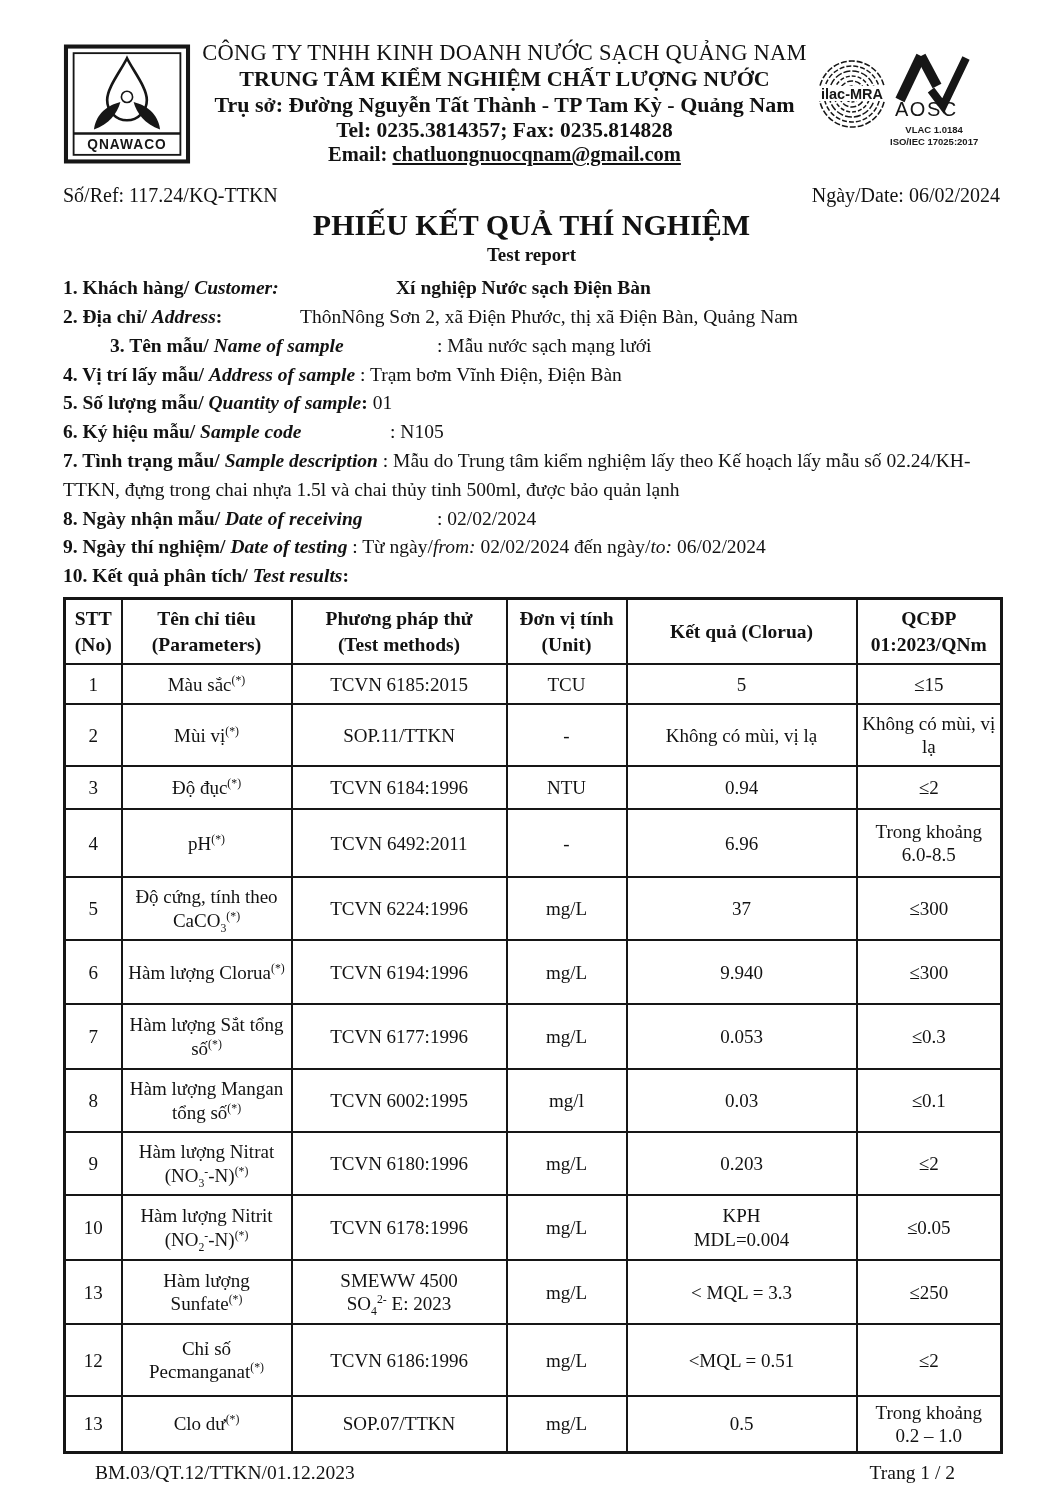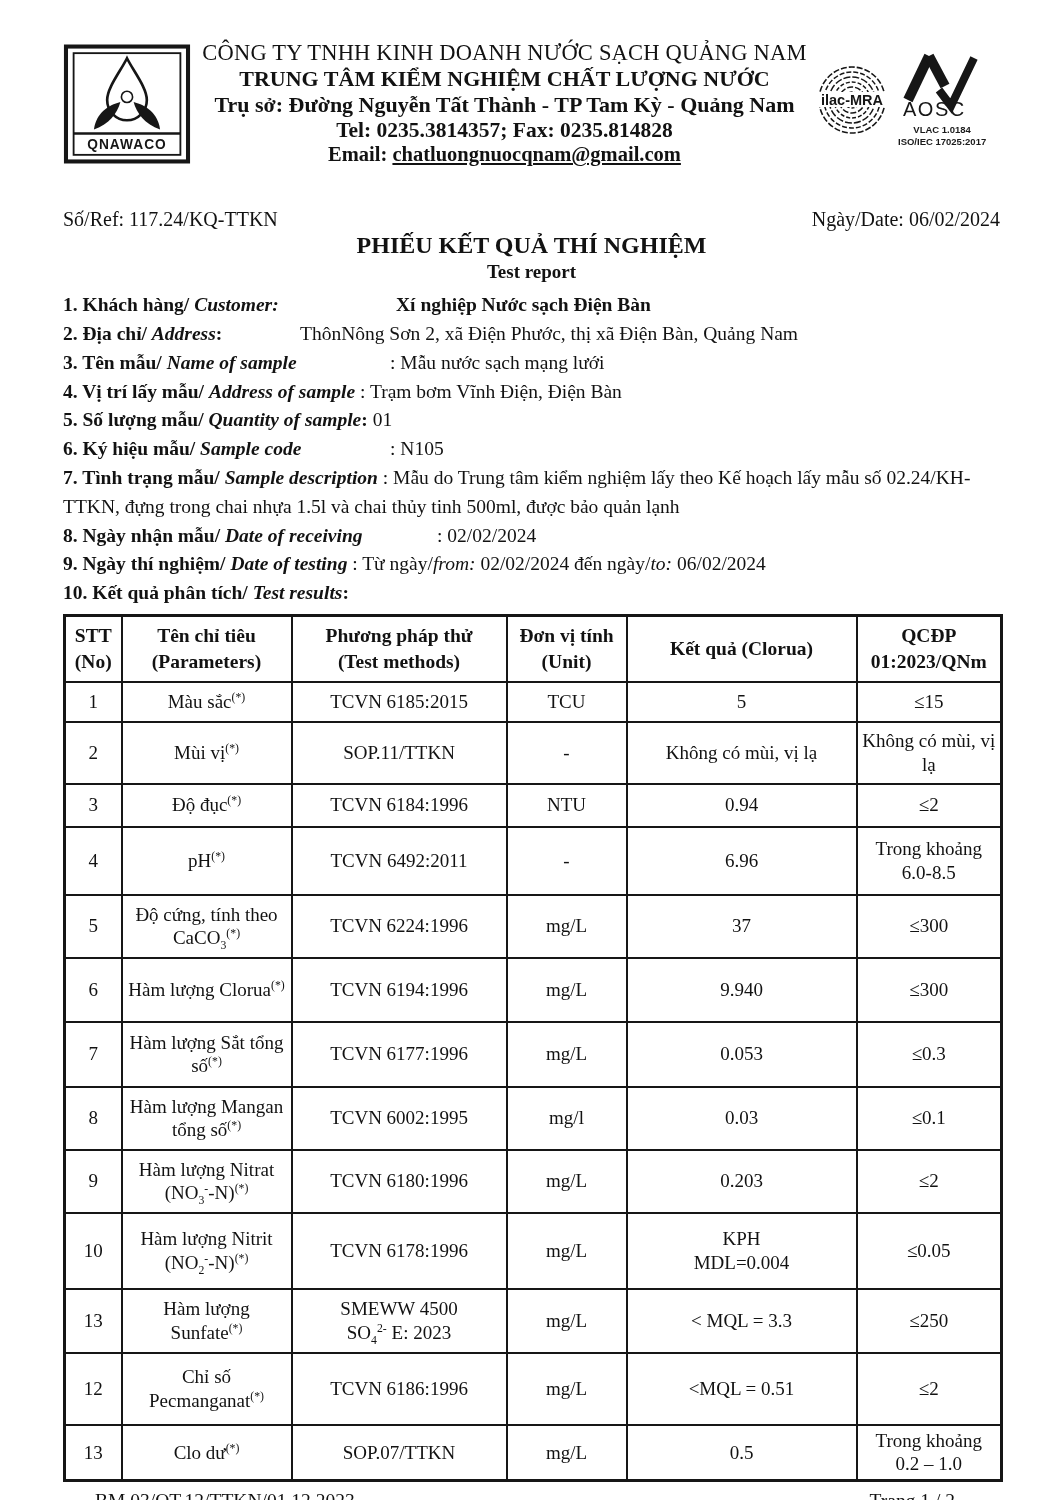--- a/index.html
+++ b/index.html
@@ -10,54 +10,54 @@
   .hdr{display:flex;align-items:flex-start;}
   .logo-box{width:128px;flex:0 0 128px;padding-top:6px;}
   .hdr-center{flex:1;text-align:center;line-height:1.17;padding-top:2px;}
   .hdr-l1{font-size:22.5px;letter-spacing:.2px;}
   .hdr-l2,.hdr-l3,.hdr-l4,.hdr-l5{font-weight:bold;}
   .hdr-l2{font-size:22px;}
   .hdr-l3{font-size:22px;}
   .hdr-l4{font-size:21.5px;}
   .hdr-l5{font-size:20.5px;}
   .email-addr{text-decoration:underline;}
-  .logos-right{width:182px;flex:0 0 182px;display:flex;gap:10px;align-items:flex-end;padding-top:12px;}
+  .logos-right{width:182px;flex:0 0 182px;display:flex;gap:2px;align-items:flex-start;padding-top:12px;}
   .aosc-wrap{text-align:center;}
   .aosc-sub{font-family:"Liberation Sans",sans-serif;font-weight:bold;font-size:9.5px;line-height:1.25;color:#1a1a1a;}
 
   
-  .ref-row{display:flex;justify-content:space-between;font-size:20px;margin-top:40px;}
-  .title{ text-align:center;font-weight:bold;font-size:24px;margin-top:1px;line-height:1.15;}
+  .ref-row{display:flex;justify-content:space-between;font-size:20px;margin-top:16px;}
+  .title{ text-align:center;font-weight:bold;font-size:30px;margin-top:1px;line-height:1.15;}
   .subtitle{text-align:center;font-weight:bold;font-size:19px;line-height:1.3;}
 
   
   .info-list{margin-top:7px;font-size:19.5px;line-height:28.8px;}
   .info-label{font-weight:bold;display:inline-block;}
   .info-item:nth-child(1) .info-label{min-width:333px;}
   .info-item:nth-child(2) .info-label{min-width:237px;}
-  .info-item:nth-child(3) .info-label{min-width:327px;}
+  .info-item:nth-child(3) .info-label{min-width:327px;margin-left:47px;}
   .info-item:nth-child(6) .info-label{min-width:327px;}
   .info-item:nth-child(8) .info-label{min-width:374px;}
 
   
   table.results{border-collapse:collapse;width:937px;margin-top:6px;table-layout:fixed;font-size:19px;padding-left:43px;}
   table.results th,table.results td{border:2px solid #161616;text-align:center;vertical-align:middle;padding:2px 4px;line-height:1.24;overflow:hidden;}
   table.results{border:3px solid #161616;}
   table.results th{font-size:19.5px;line-height:1.3;font-weight:bold;}
   thead tr{height:66px;}
   tbody tr:nth-child(1){height:40px;}
   tbody tr:nth-child(2){height:62px;}
   tbody tr:nth-child(3){height:43px;}
   tbody tr:nth-child(4){height:68px;}
   tbody tr:nth-child(5){height:63px;}
   tbody tr:nth-child(6){height:64px;}
   tbody tr:nth-child(7){height:65px;}
   tbody tr:nth-child(8){height:63px;}
   tbody tr:nth-child(9){height:63px;}
-  tbody tr:nth-child(10){height:76px;}
+  tbody tr:nth-child(10){height:65px;}
   tbody tr:nth-child(11){height:64px;}
   tbody tr:nth-child(12){height:72px;}
   tbody tr:nth-child(13){height:56px;}
   sup{font-size:62%;line-height:0;}
   sub{font-size:62%;line-height:0;}
 
   
   .foot{display:flex;justify-content:space-between;font-size:19.5px;margin-top:8px;padding-left:32px;padding-right:45px;text-align:right;}
 </style>
 </head>

